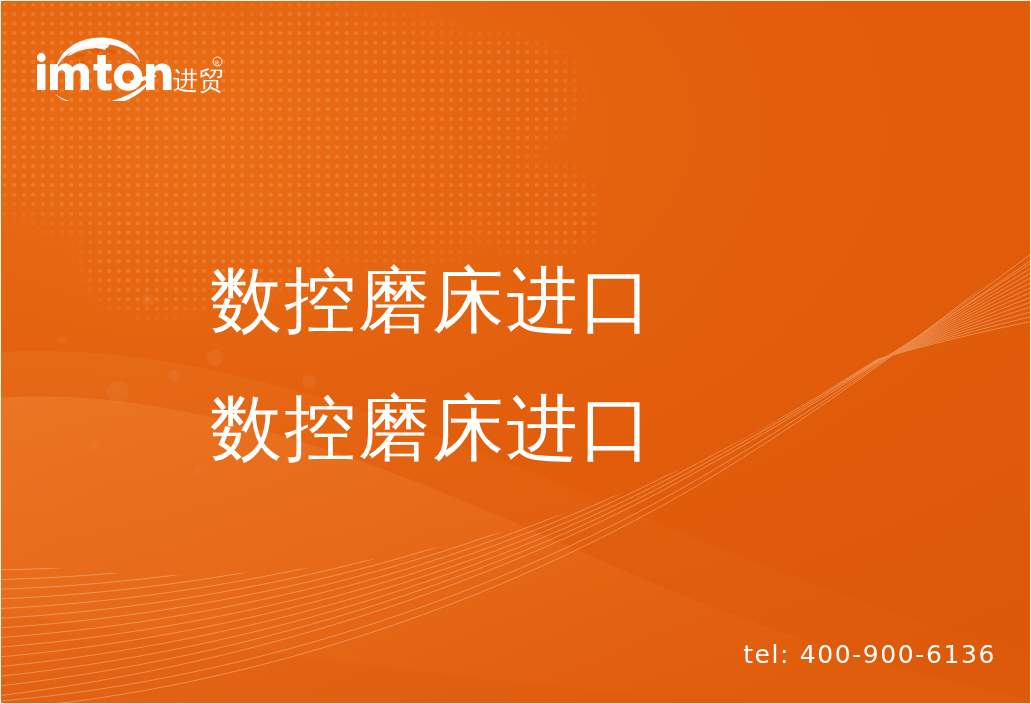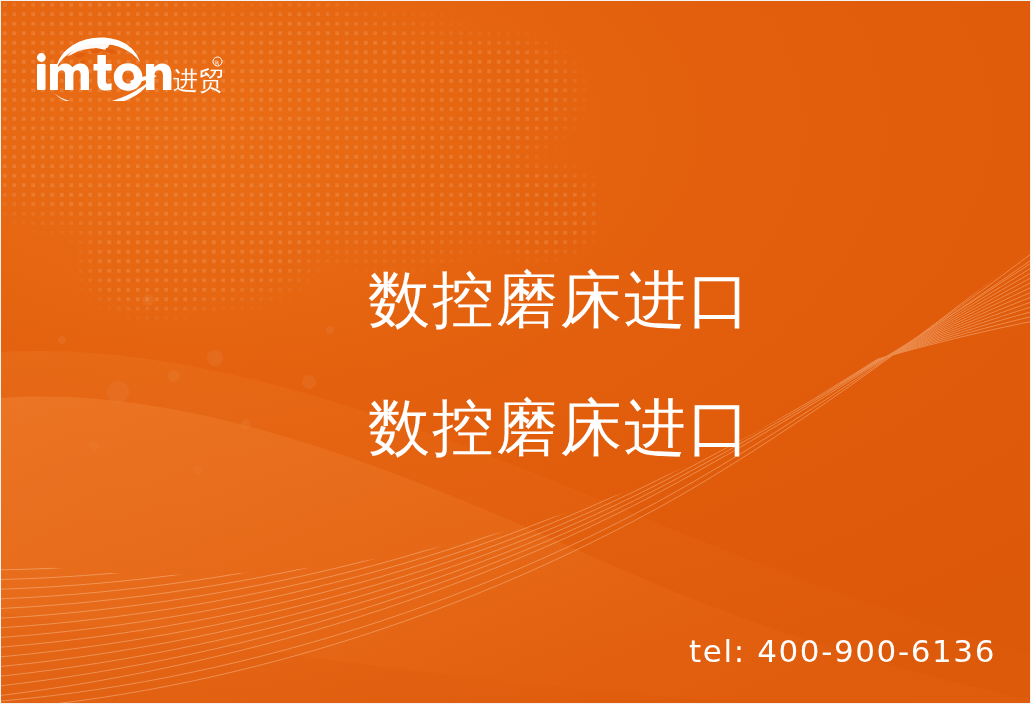--- a/index.html
+++ b/index.html
@@ -74,37 +74,36 @@
     height: 68px;
   }
 
   
   #headline {
     position: absolute;
     left: 210px;
     top: 236px;
     width: 700px;
     color: #ffffff;
-    font-size: 62px;
+    font-size: 72px;
     line-height: 128px;
     letter-spacing: 2px;
     font-weight: 400;
     font-family: "DejaVu Sans", "Liberation Sans", sans-serif;
     white-space: nowrap;
-    text-align: center;
   }
   #headline .hl-line { display: block; }
 
   
   #phone {
     position: absolute;
     right: 35px;
     bottom: 35px;
     color: #ffffff;
-    font-size: 31px;
+    font-size: 25px;
     letter-spacing: 1.6px;
     font-weight: 400;
     font-family: "DejaVu Sans", "Liberation Sans", sans-serif;
     white-space: nowrap;
   }
 
   #frame {
     position: absolute;
     inset: 0;
     border: 1px solid #f3f3f3;

